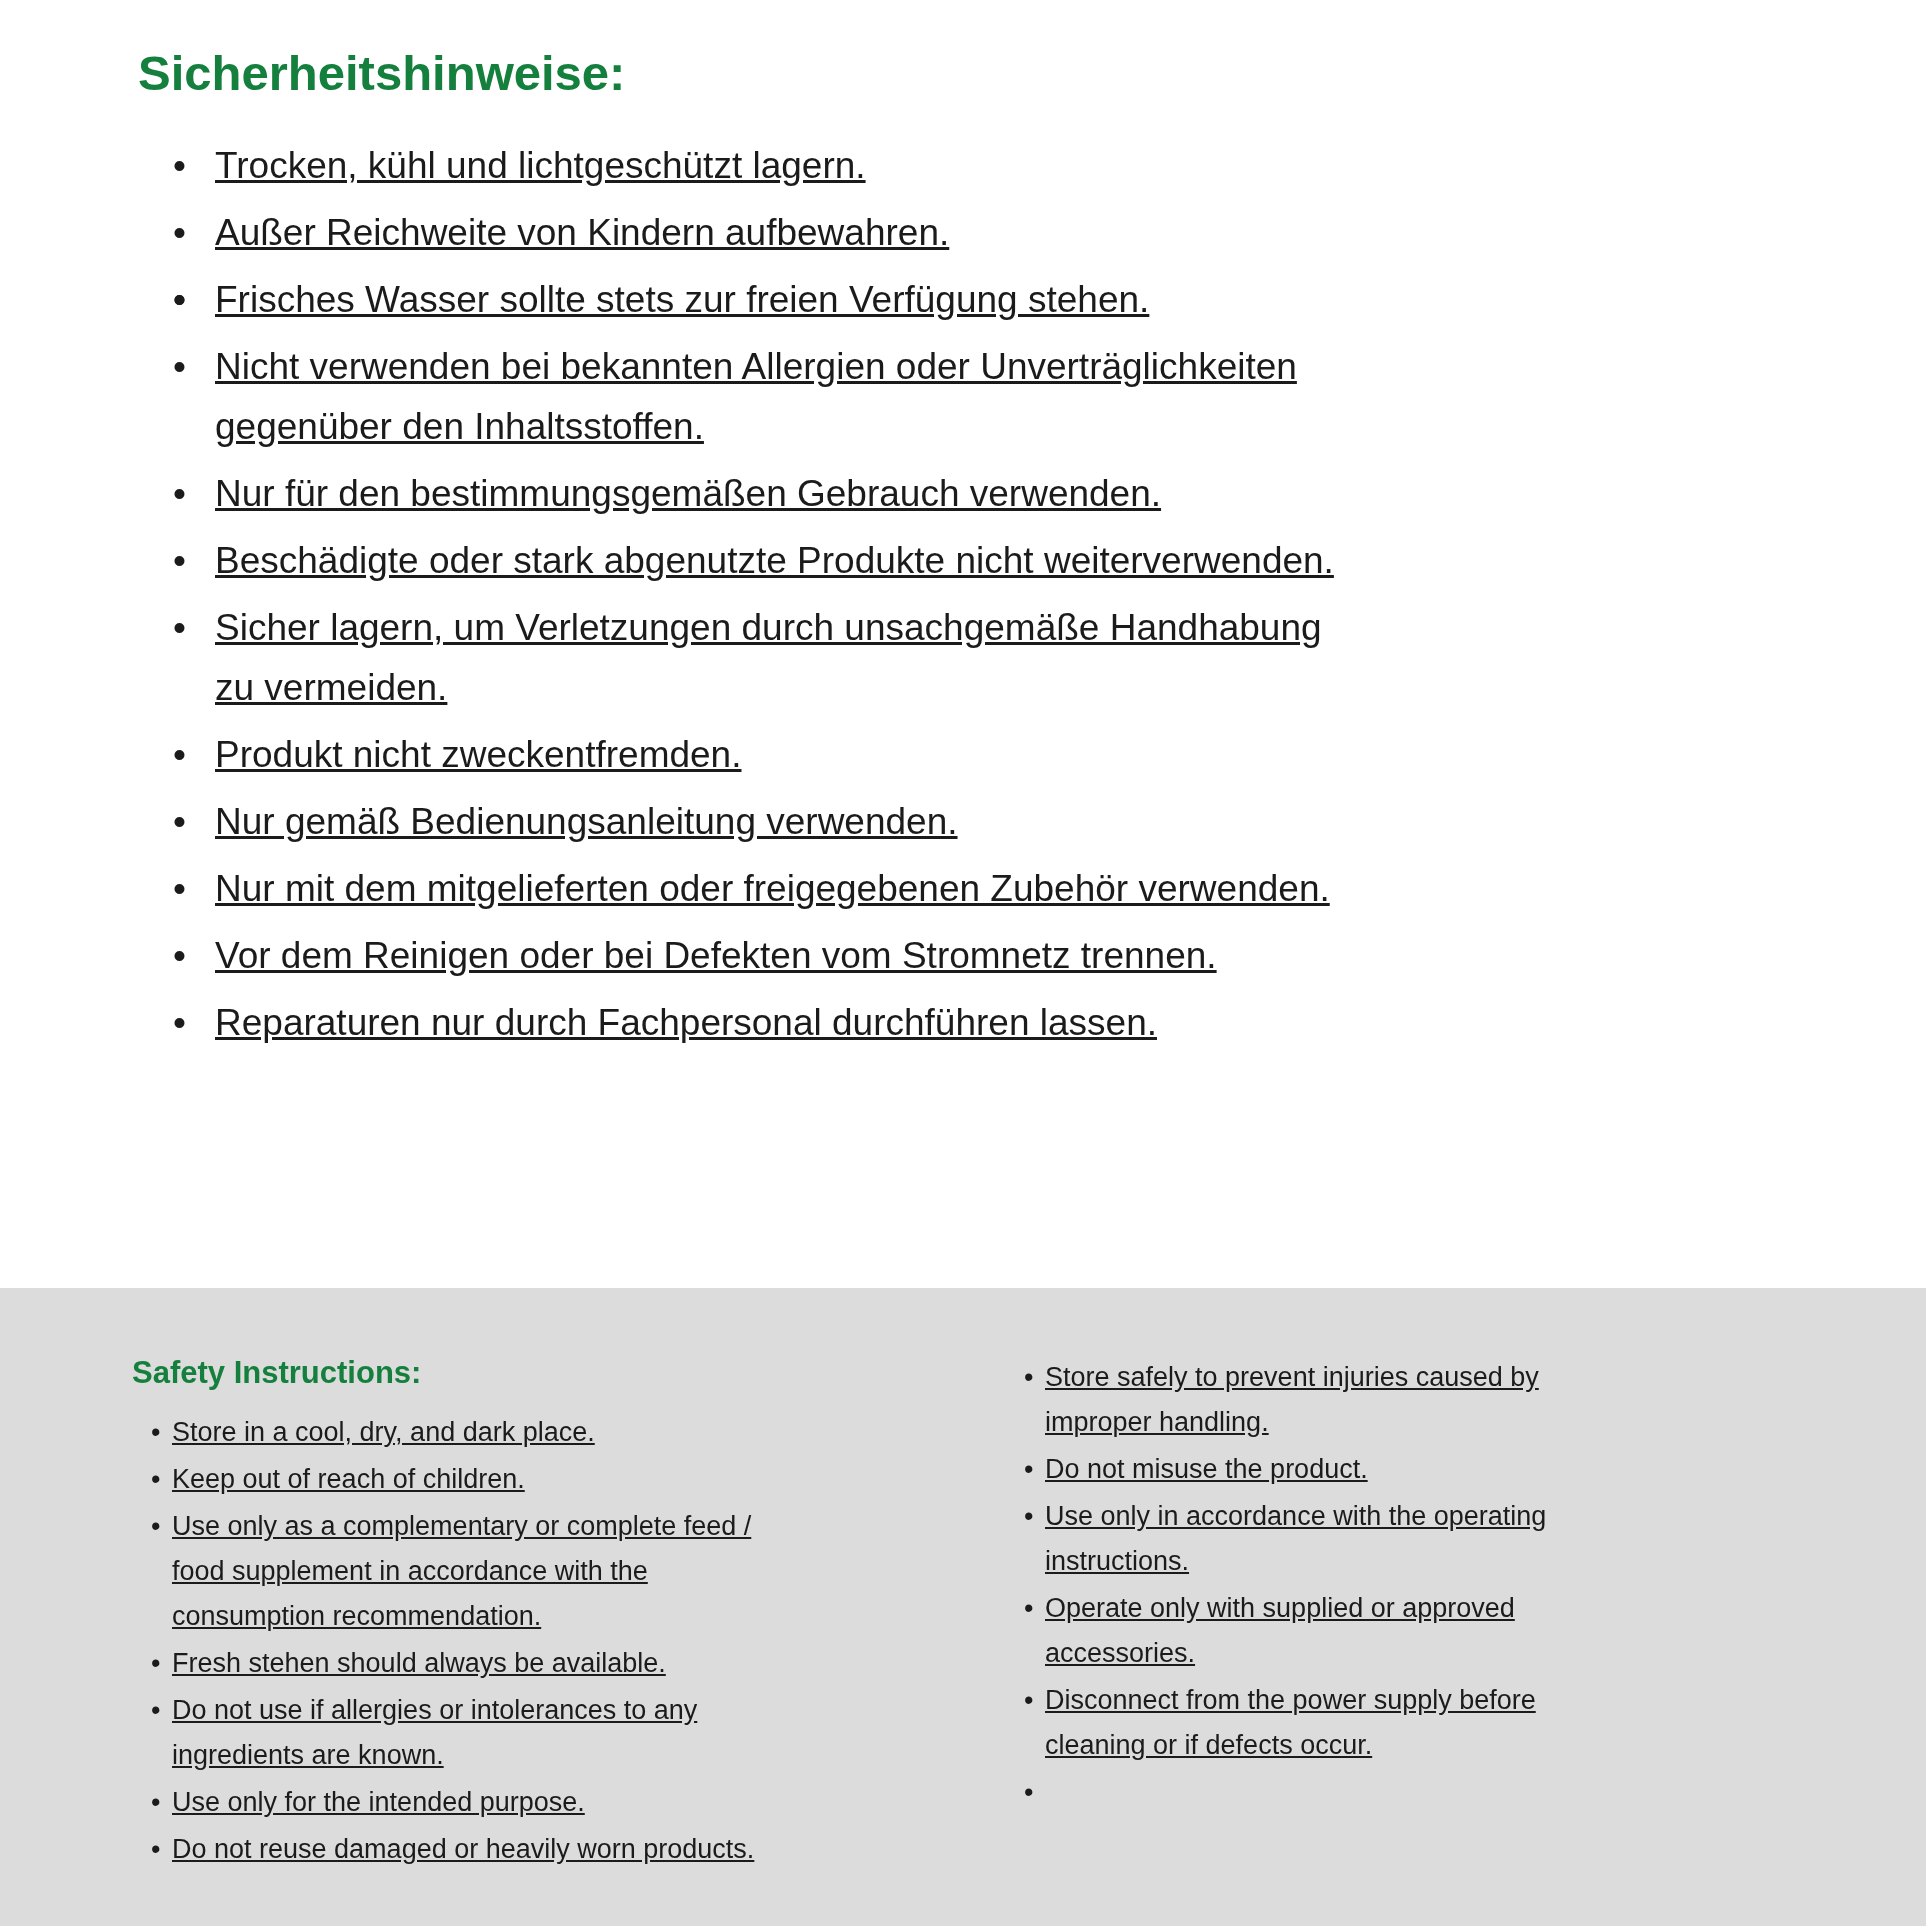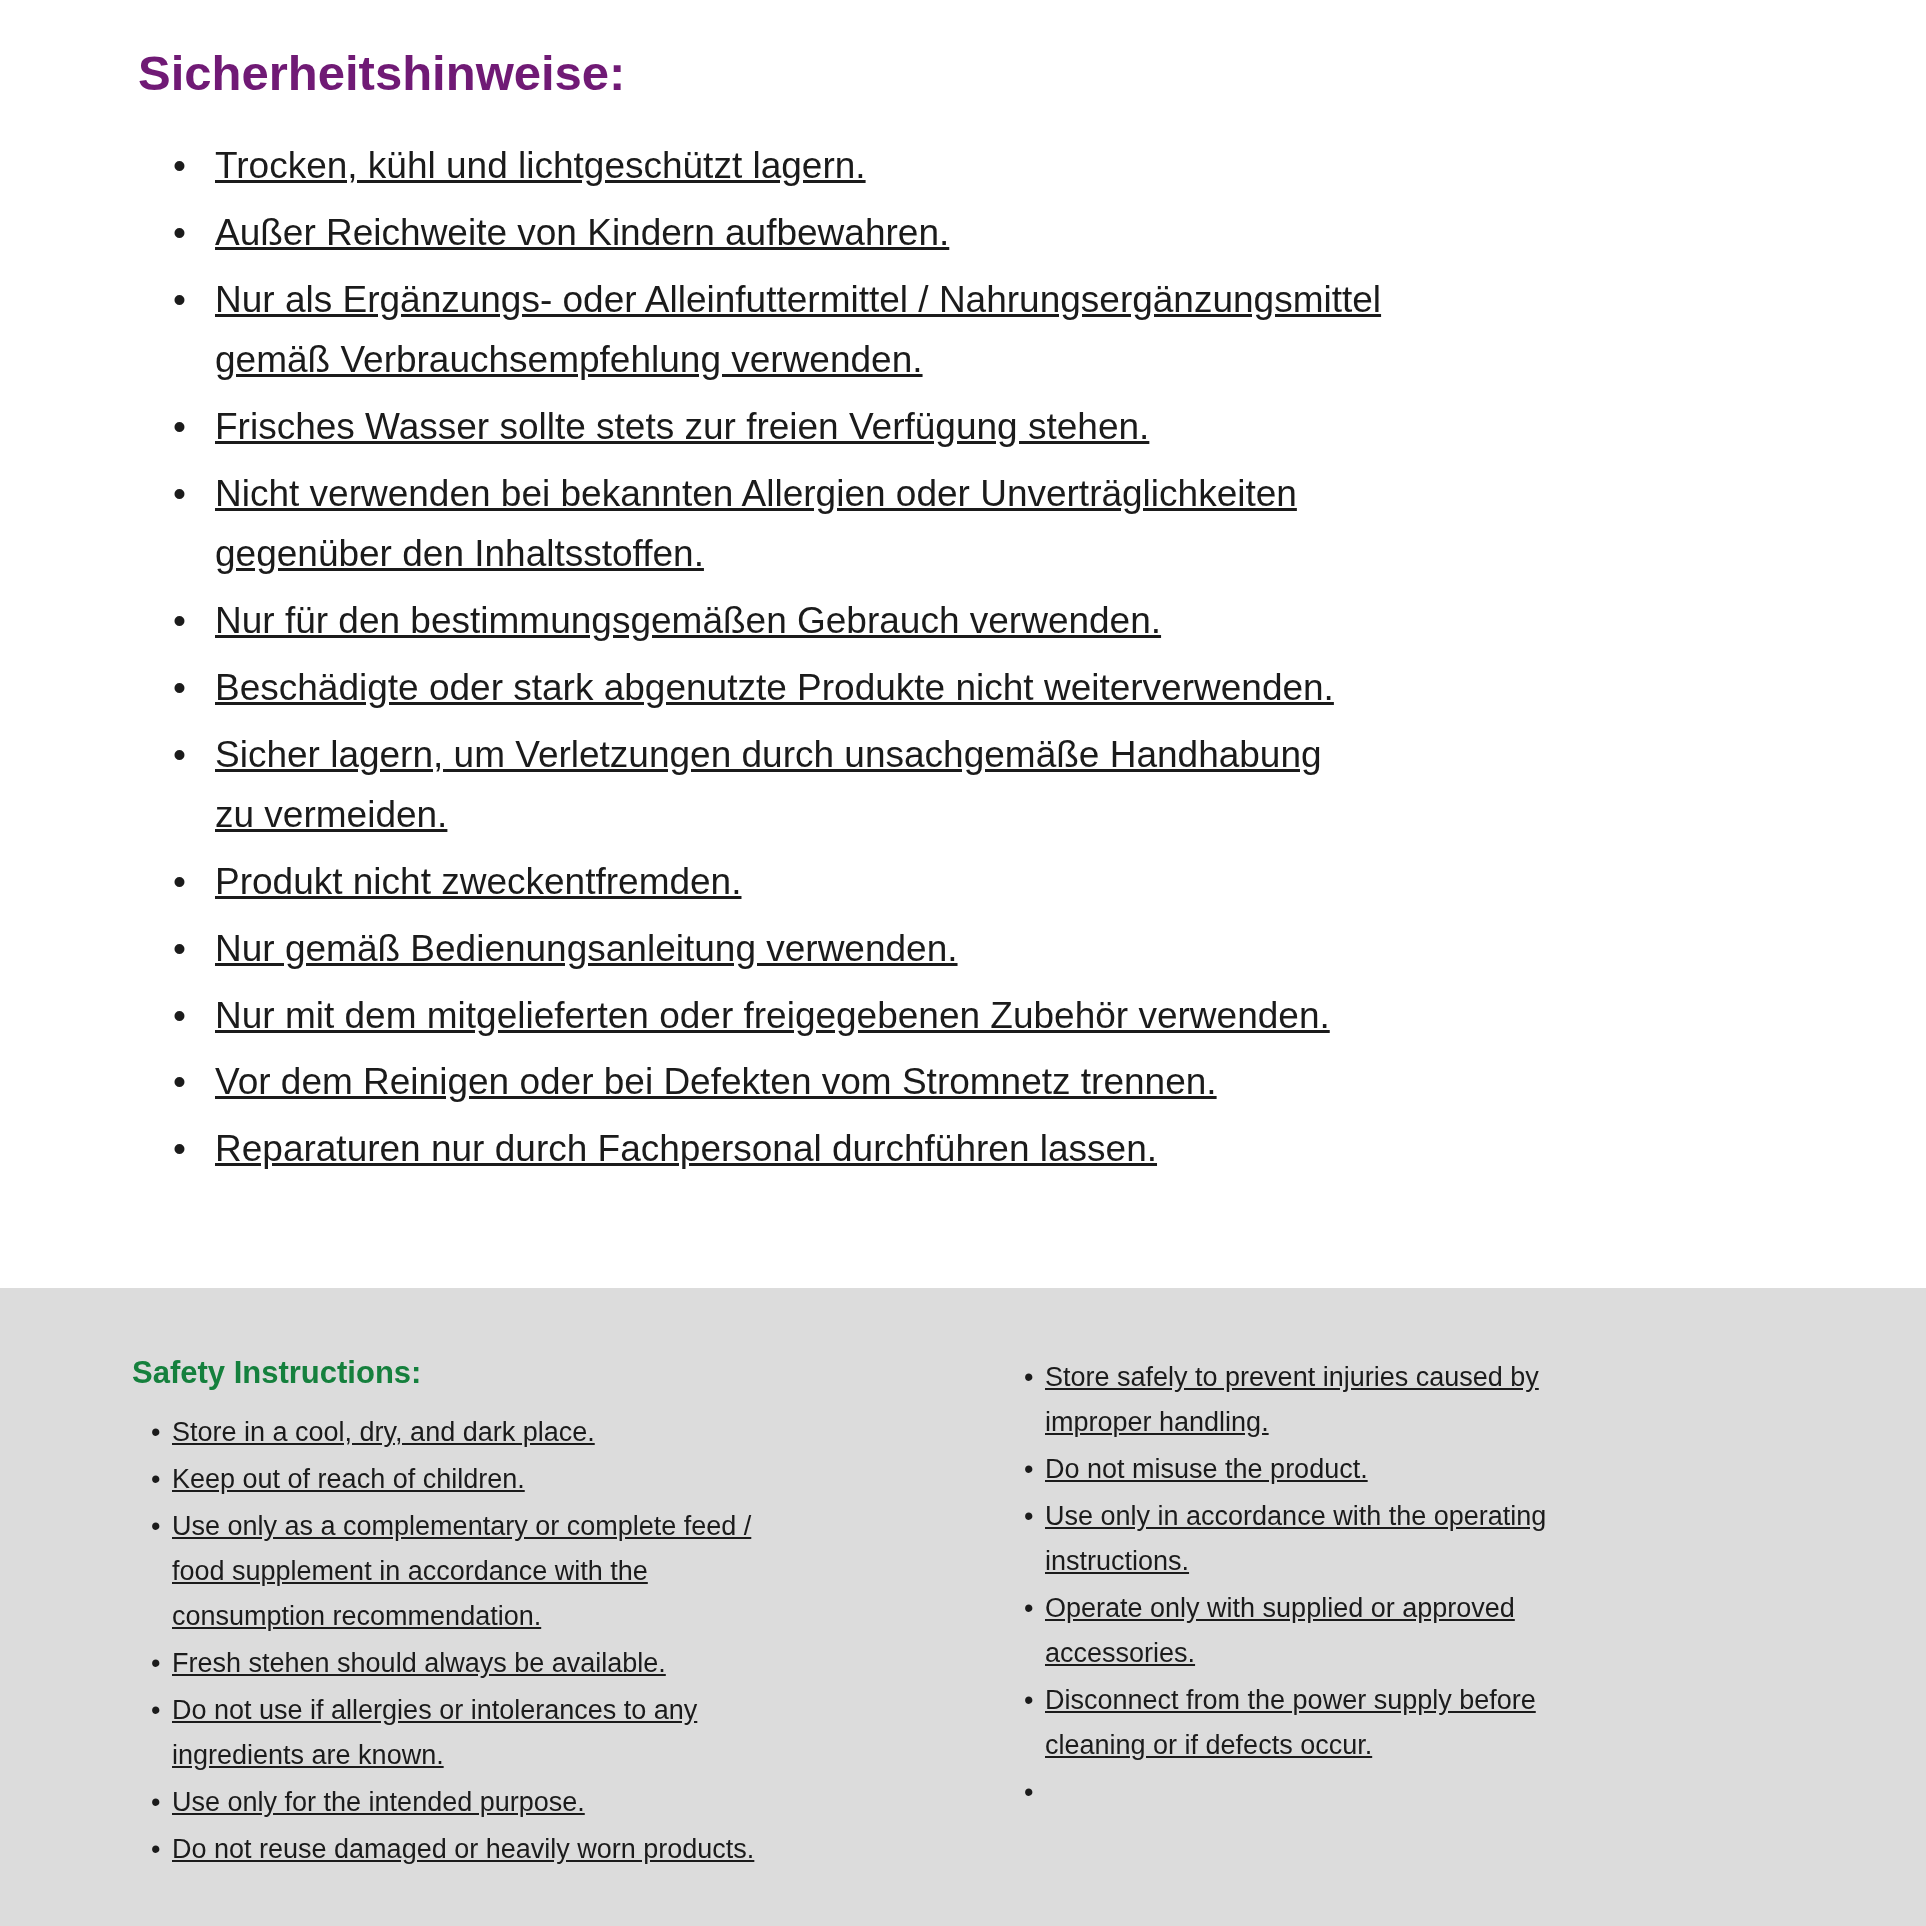--- a/index.html
+++ b/index.html
@@ -7,21 +7,21 @@
   body { font-family: "Liberation Sans", sans-serif; color: #1b1b1b; }
   .page {
     width: 1926px; height: 1926px;
     display: flex; flex-direction: column;
     overflow: hidden; background: #ffffff;
   }
 
   
   .de-section { padding: 45px 64px 0 138px; }
   .de-heading {
-    font-size: 49px; font-weight: 700; color: #701a75;
+    font-size: 49px; font-weight: 700; color: #15803d;
     line-height: 1.15; margin-bottom: 35px;
   }
   ul.safety-list { list-style: none; }
   .de-section ul.safety-list { margin-left: 35px; font-size: 37px; line-height: 1.62; }
   ul.safety-list li { position: relative; }
   .de-section ul.safety-list li { padding-left: 42px; margin-bottom: 7px; }
   ul.safety-list .bullet { position: absolute; left: 0; top: 0; }
   ul.safety-list .txt { white-space: pre-line; text-decoration: underline; }
 
   
@@ -44,22 +44,21 @@
 </head>
 <body>
 
 <div class="page">
 
   <div class="de-section">
     <div class="de-heading">Sicherheitshinweise:</div>
     <ul class="safety-list">
       <li><span class="bullet">•</span><span class="txt">Trocken, kühl und lichtgeschützt lagern.</span></li>
       <li><span class="bullet">•</span><span class="txt">Außer Reichweite von Kindern aufbewahren.</span></li>
-      <li><span class="bullet">•</span><span class="txt">Nur als Ergänzungs- oder Alleinfuttermittel / Nahrungsergänzungsmittel
-gemäß Verbrauchsempfehlung verwenden.</span></li>
+      <li><span class="bullet">•</span></li>
       <li><span class="bullet">•</span><span class="txt">Frisches Wasser sollte stets zur freien Verfügung stehen.</span></li>
       <li><span class="bullet">•</span><span class="txt">Nicht verwenden bei bekannten Allergien oder Unverträglichkeiten
 gegenüber den Inhaltsstoffen.</span></li>
       <li><span class="bullet">•</span><span class="txt">Nur für den bestimmungsgemäßen Gebrauch verwenden.</span></li>
       <li><span class="bullet">•</span><span class="txt">Beschädigte oder stark abgenutzte Produkte nicht weiterverwenden.</span></li>
       <li><span class="bullet">•</span><span class="txt">Sicher lagern, um Verletzungen durch unsachgemäße Handhabung
 zu vermeiden.</span></li>
       <li><span class="bullet">•</span><span class="txt">Produkt nicht zweckentfremden.</span></li>
       <li><span class="bullet">•</span><span class="txt">Nur gemäß Bedienungsanleitung verwenden.</span></li>
       <li><span class="bullet">•</span><span class="txt">Nur mit dem mitgelieferten oder freigegebenen Zubehör verwenden.</span></li>

